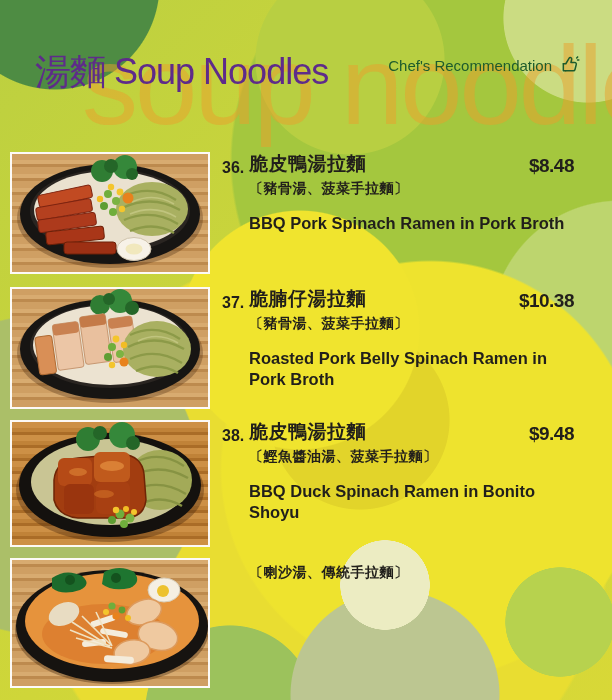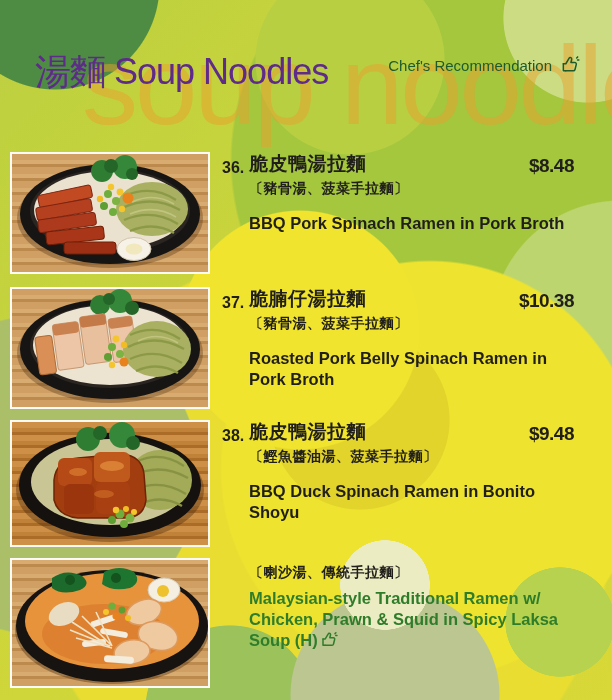--- a/index.html
+++ b/index.html
@@ -246,21 +246,16 @@
           <circle cx="100" cy="46" r="3.6" fill="#6fae3c"></circle>
             <circle cx="110" cy="50" r="3.4" fill="#5f9e33"></circle>
           <circle cx="94" cy="52" r="3" fill="#f4c52c"></circle>
             <circle cx="104" cy="56" r="3.6" fill="#e8821d"></circle>
           <circle cx="116" cy="58" r="3" fill="#f2bd24"></circle>
         </g>
       </svg>
     </div>
     <div class="item-text">
       <div class="sub">〔喇沙湯、傳統手拉麵〕</div>
-      <div class="desc green"><span>Malaysian-style Traditional Ramen w/ Chicken, Prawn &amp; Squid in Spicy Laksa Soup (H)</span><svg class="thumb-inline" viewBox="0 0 24 24" fill="none" stroke="#2f7d2b" stroke-width="2" stroke-linecap="round" stroke-linejoin="round">
-            <path d="M4 10.5v8.5h2.8"></path>
-            <path d="M6.8 19h9.2c1 0 1.8-.7 2-1.6l1.5-6A1.8 1.8 0 0 0 17.7 9h-4.6l.9-3.6A1.9 1.9 0 0 0 12.2 3c-.5 0-1 .3-1.2.8L7 10.5H4"></path>
-            <path d="M20 3.5l1.2-1.2M21 6h1.6"></path>
-          </svg></div>
     </div>
   </div>
 
 </div>
 
 </body></html>

